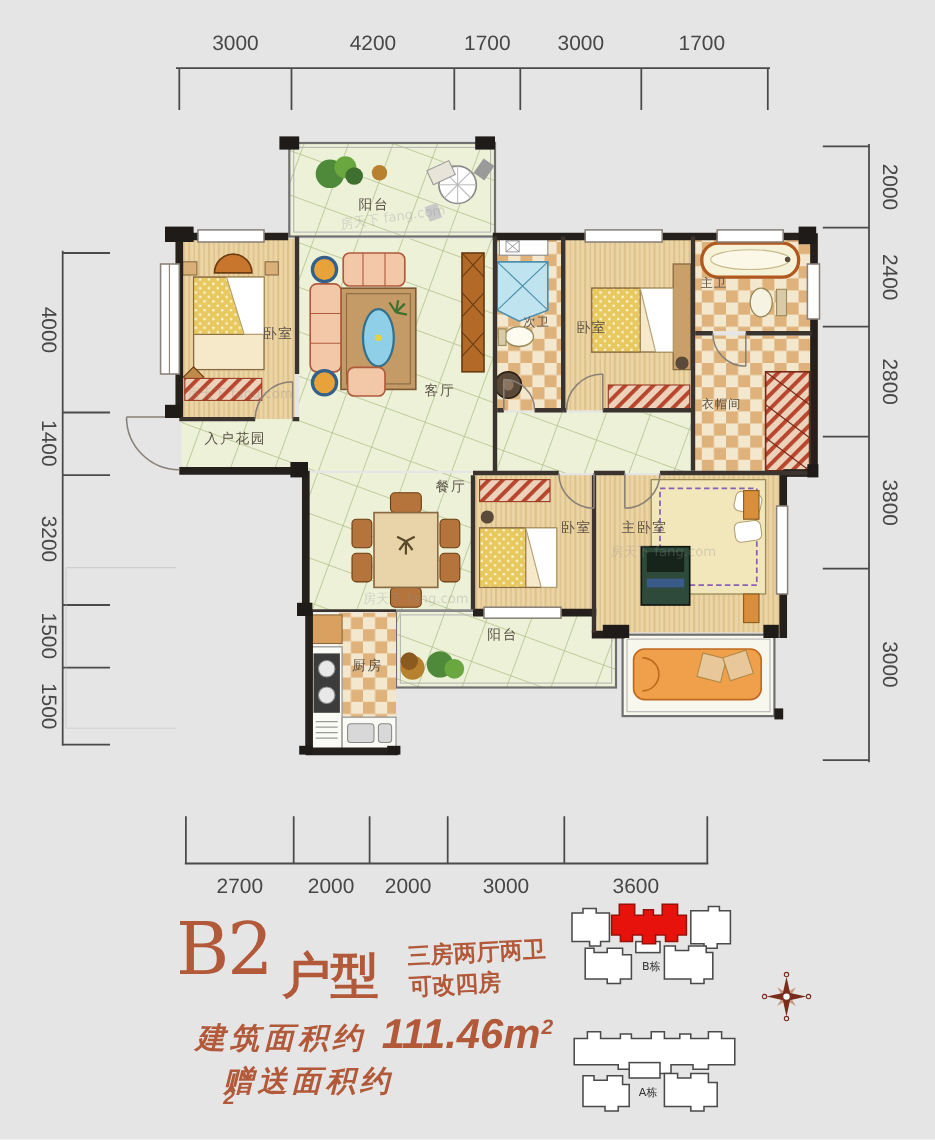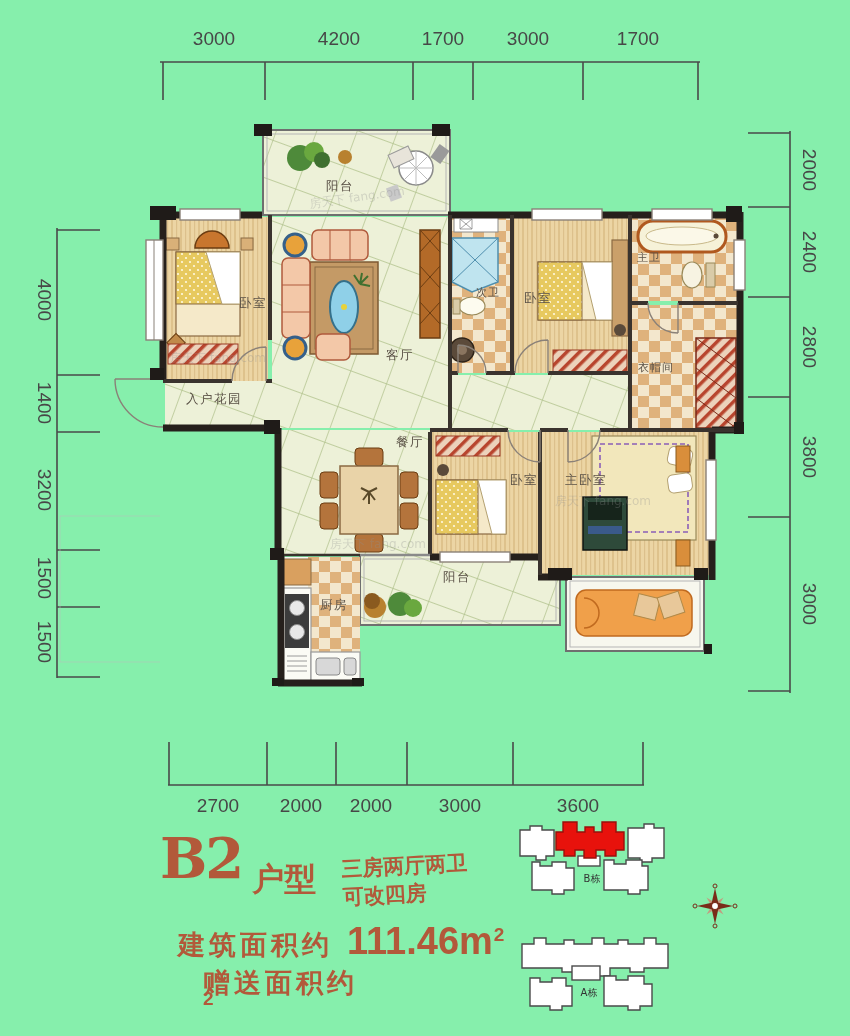--- a/index.html
+++ b/index.html
@@ -1,31 +1,31 @@
 <!DOCTYPE html>
 <html><head>
 <meta charset="utf-8">
 <style>
   html,body{margin:0;padding:0;background:#fff;}
-  .page{position:relative;width:850px;height:1036px;background:#86efac;overflow:hidden;
+  .page{position:relative;width:850px;height:1036px;background:#e5e5e5;overflow:hidden;
         font-family:"Liberation Sans",sans-serif;}
   .plan-svg{position:absolute;left:0;top:0;width:850px;height:1036px;}
   .dim-text{font-family:"Liberation Sans",sans-serif;font-size:19px;fill:#474747;}
   .room-label{font-family:"DejaVu Sans",sans-serif;font-size:12.5px;fill:#5a5146;letter-spacing:1.5px;}
   .room-label-sm{font-family:"DejaVu Sans",sans-serif;font-size:11px;fill:#5a5146;letter-spacing:1px;}
   .wm{font-family:"DejaVu Sans",sans-serif;font-size:12px;fill:#8f8f8f;opacity:.30;}
   .kp-label{font-family:"DejaVu Sans",sans-serif;font-size:10px;fill:#333;}
   
   .info{position:absolute;left:160px;top:832px;color:#b2593a;}
   .title-row{display:flex;align-items:flex-start;}
-  .b2{font-family:"DejaVu Serif",serif;font-weight:bold;font-size:56px;line-height:.95;letter-spacing:-2px;}
-  .htype{font-family:"DejaVu Serif",serif;font-weight:bold;font-size:32px;margin:26px 0 0 10px;}
+  .b2{font-family:"DejaVu Serif",serif;font-weight:normal;font-size:66px;line-height:.95;letter-spacing:-2px;}
+  .htype{font-family:"DejaVu Serif",serif;font-weight:bold;font-size:44px;margin:26px 0 0 10px;}
   .desc{font-family:"DejaVu Serif",serif;font-weight:bold;font-size:21px;line-height:1.35;
         margin:20px 0 0 26px;transform:rotate(-3deg);}
-  .area{position:absolute;left:18px;top:88px;width:420px;white-space:nowrap;}
+  .area{position:absolute;left:18px;top:88px;width:420px;white-space:nowrap;font-style:italic;}
   .area-row{display:flex;align-items:baseline;margin-bottom:2px;}
   .area-row.second{margin-left:24px;flex-direction:column;}
   .area-cn{font-family:"DejaVu Serif",serif;font-weight:bold;font-size:27px;letter-spacing:4px;}
   .area-num{font-family:"Liberation Sans",sans-serif;font-weight:bold;font-size:38px;margin-left:14px;}
   .area-num.small{font-size:34px;}
   .area-sup{font-family:"Liberation Sans",sans-serif;font-weight:bold;font-size:19px;
             position:relative;top:-13px;margin-left:1px;}
 </style>
 </head>
 <body>

